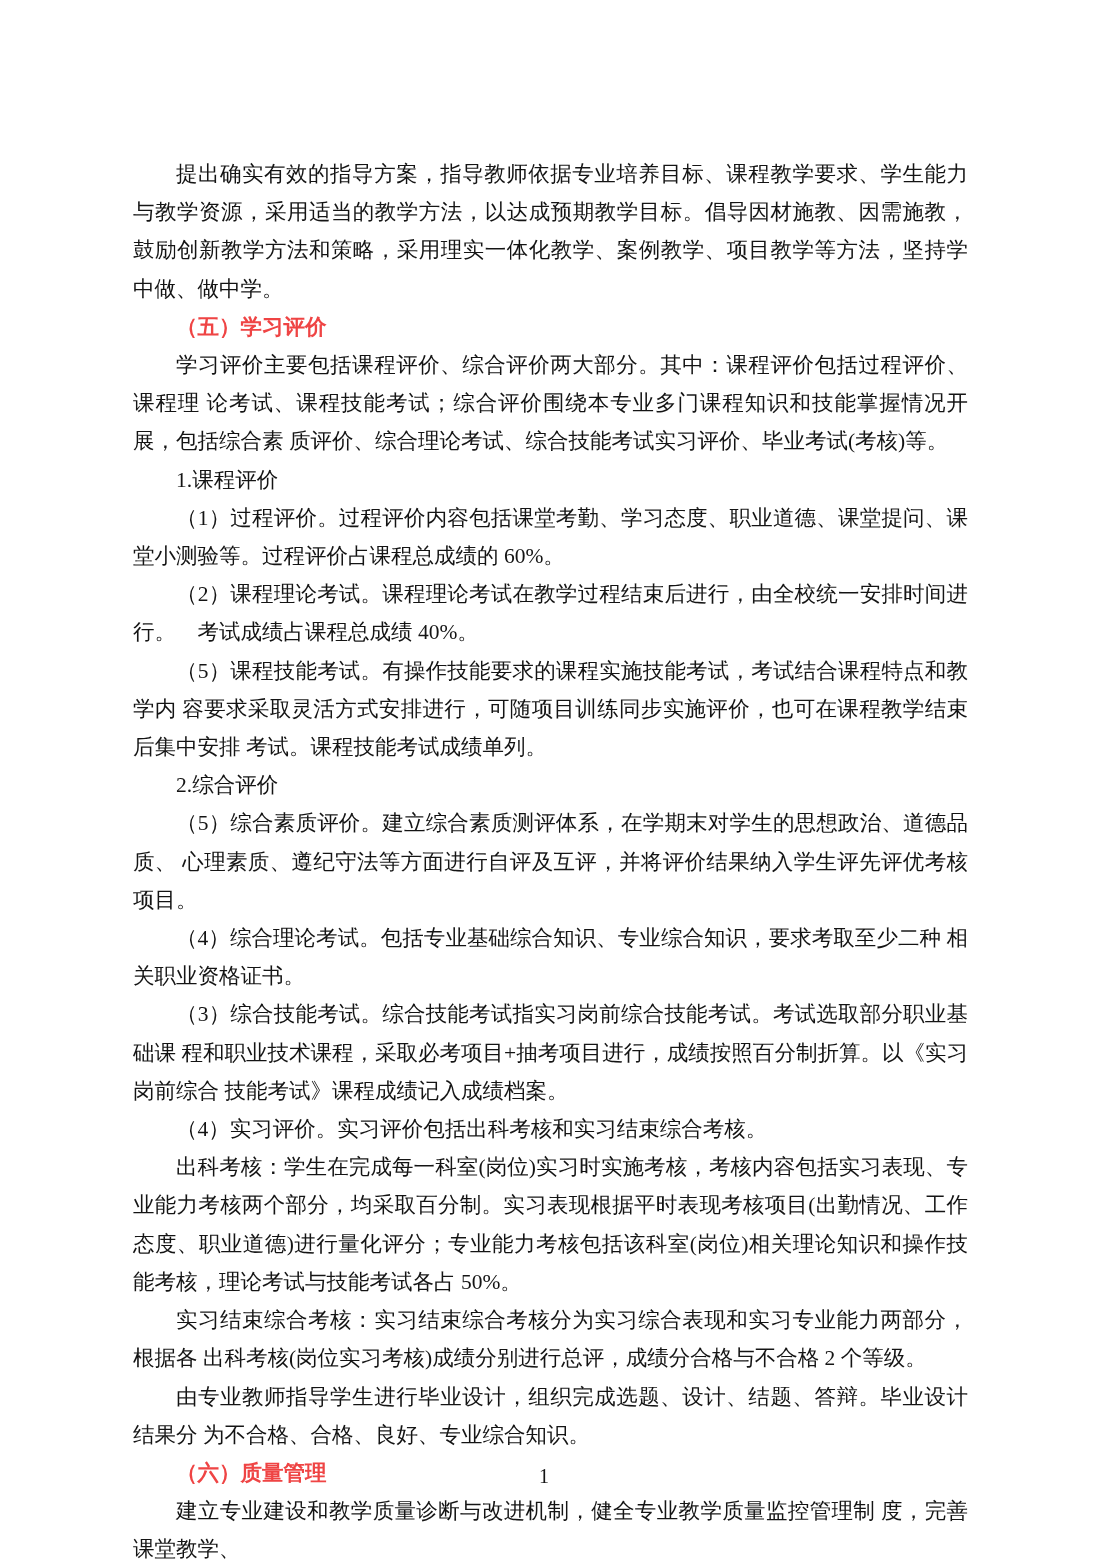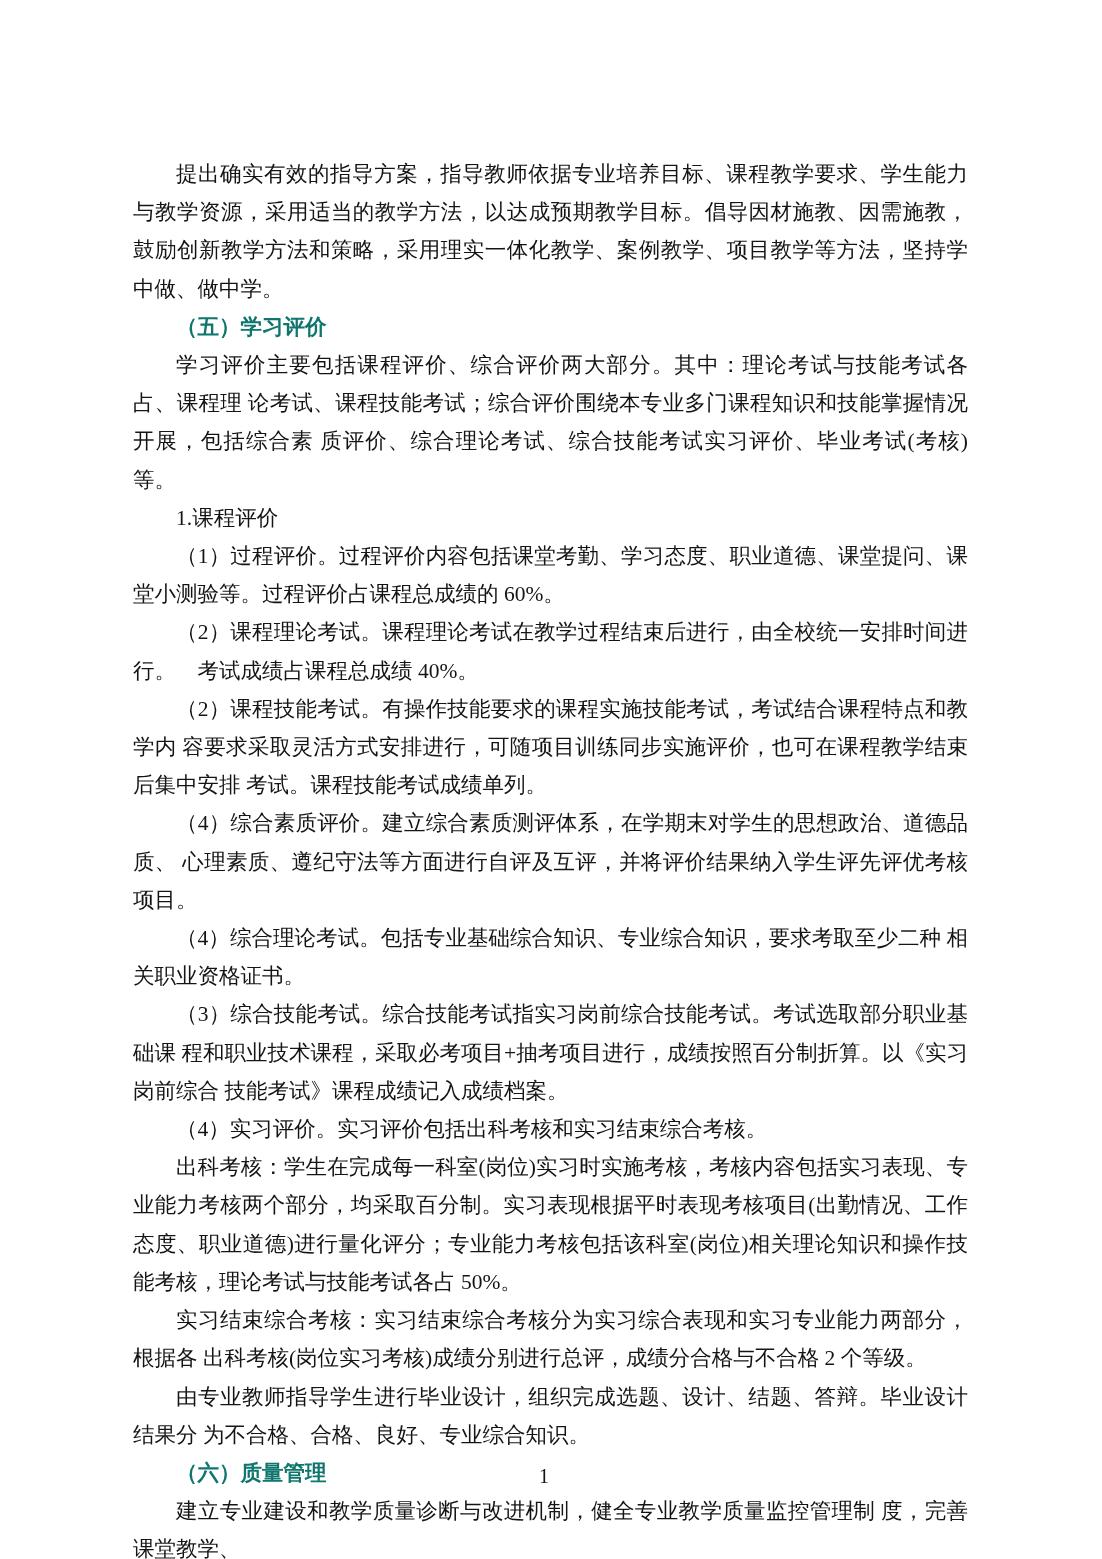--- a/index.html
+++ b/index.html
@@ -22,46 +22,47 @@
     overflow: hidden;
   }
   .doc p {
     margin: 0;
     text-indent: 2em;
     text-align: justify;
     word-break: break-all;
   }
   .doc p.heading {
     font-weight: bold;
-    color: #0f766e;
+    color: #ef4444;
   }
   .page-number {
     position: absolute;
     left: 0;
     right: 14px;
     top: 1443px;
     text-align: center;
     text-indent: 0;
     font-size: 20px;
     color: #141414;
   }
 </style>
 </head>
 <body>
 
 <div class="page">
   <div class="doc">
     <p>提出确实有效的指导方案，指导教师依据专业培养目标、课程教学要求、学生能力与教学资源，采用适当的教学方法，以达成预期教学目标。倡导因材施教、因需施教，鼓励创新教学方法和策略，采用理实一体化教学、案例教学、项目教学等方法，坚持学中做、做中学。</p>
     <p class="heading">（五）学习评价</p>
-    <p>学习评价主要包括课程评价、综合评价两大部分。其中：理论考试与技能考试各占、课程理 论考试、课程技能考试；综合评价围绕本专业多门课程知识和技能掌握情况开展，包括综合素 质评价、综合理论考试、综合技能考试实习评价、毕业考试(考核)等。</p>
+    <p>学习评价主要包括课程评价、综合评价两大部分。其中：课程评价包括过程评价、课程理 论考试、课程技能考试；综合评价围绕本专业多门课程知识和技能掌握情况开展，包括综合素 质评价、综合理论考试、综合技能考试实习评价、毕业考试(考核)等。</p>
     <p>1.课程评价</p>
     <p>（1）过程评价。过程评价内容包括课堂考勤、学习态度、职业道德、课堂提问、课堂小测验等。过程评价占课程总成绩的 60%。</p>
     <p>（2）课程理论考试。课程理论考试在教学过程结束后进行，由全校统一安排时间进行。　考试成绩占课程总成绩 40%。</p>
-    <p>（2）课程技能考试。有操作技能要求的课程实施技能考试，考试结合课程特点和教学内 容要求采取灵活方式安排进行，可随项目训练同步实施评价，也可在课程教学结束后集中安排 考试。课程技能考试成绩单列。</p>
-    <p>（4）综合素质评价。建立综合素质测评体系，在学期末对学生的思想政治、道德品质、 心理素质、遵纪守法等方面进行自评及互评，并将评价结果纳入学生评先评优考核项目。</p>
+    <p>（5）课程技能考试。有操作技能要求的课程实施技能考试，考试结合课程特点和教学内 容要求采取灵活方式安排进行，可随项目训练同步实施评价，也可在课程教学结束后集中安排 考试。课程技能考试成绩单列。</p>
+    <p>2.综合评价</p>
+    <p>（5）综合素质评价。建立综合素质测评体系，在学期末对学生的思想政治、道德品质、 心理素质、遵纪守法等方面进行自评及互评，并将评价结果纳入学生评先评优考核项目。</p>
     <p>（4）综合理论考试。包括专业基础综合知识、专业综合知识，要求考取至少二种 相关职业资格证书。</p>
     <p>（3）综合技能考试。综合技能考试指实习岗前综合技能考试。考试选取部分职业基础课 程和职业技术课程，采取必考项目+抽考项目进行，成绩按照百分制折算。以《实习岗前综合 技能考试》课程成绩记入成绩档案。</p>
     <p>（4）实习评价。实习评价包括出科考核和实习结束综合考核。</p>
     <p>出科考核：学生在完成每一科室(岗位)实习时实施考核，考核内容包括实习表现、专业能力考核两个部分，均采取百分制。实习表现根据平时表现考核项目(出勤情况、工作态度、职业道德)进行量化评分；专业能力考核包括该科室(岗位)相关理论知识和操作技能考核，理论考试与技能考试各占 50%。</p>
     <p>实习结束综合考核：实习结束综合考核分为实习综合表现和实习专业能力两部分，根据各 出科考核(岗位实习考核)成绩分别进行总评，成绩分合格与不合格 2 个等级。</p>
     <p>由专业教师指导学生进行毕业设计，组织完成选题、设计、结题、答辩。毕业设计结果分 为不合格、合格、良好、专业综合知识。</p>
     <p class="heading">（六）质量管理</p>
     <p>建立专业建设和教学质量诊断与改进机制，健全专业教学质量监控管理制 度，完善课堂教学、</p>
   </div>
   <div class="page-number">1</div>

